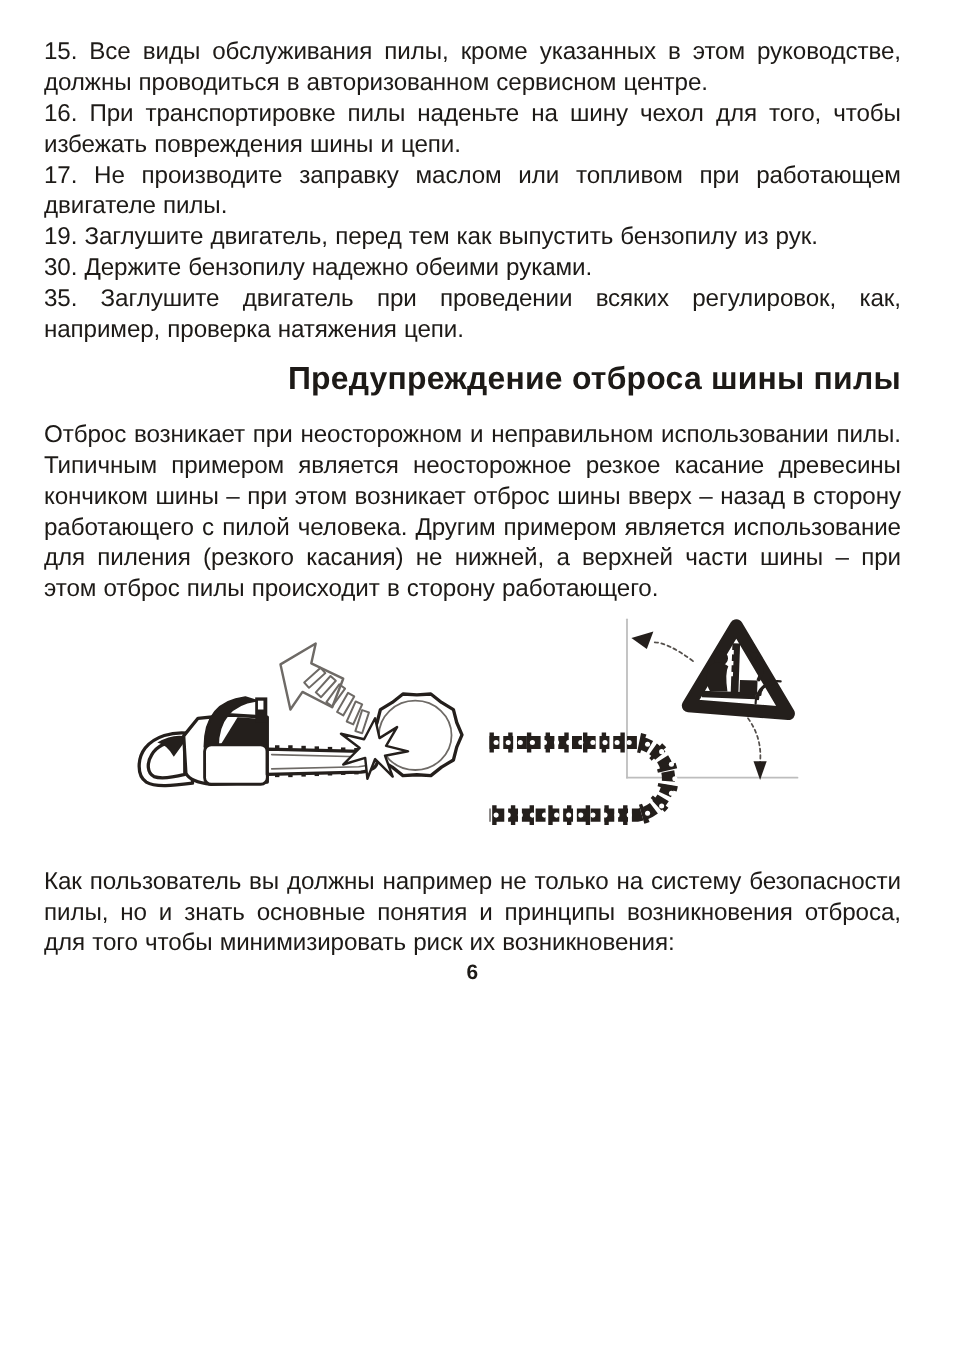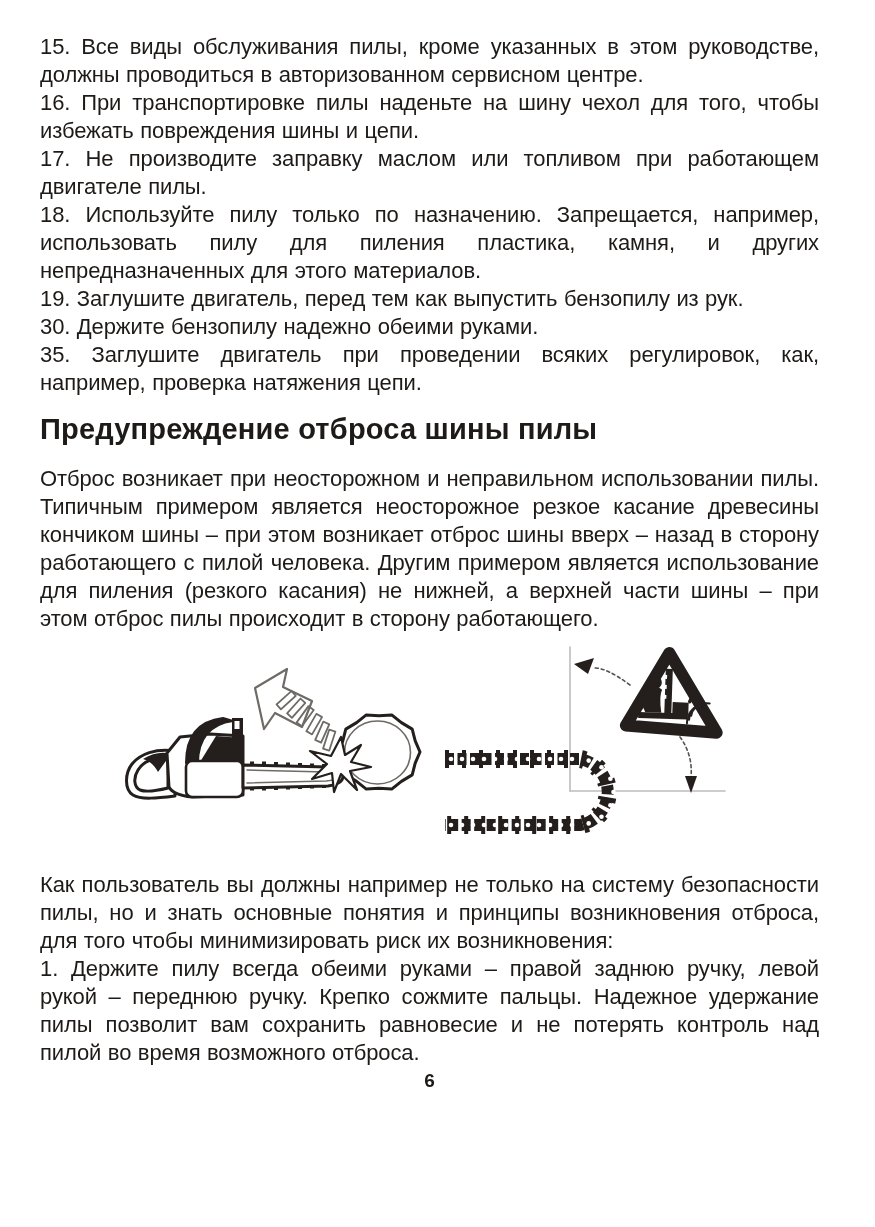--- a/index.html
+++ b/index.html
@@ -18,21 +18,21 @@
     line-height:28px;
     text-align:justify;
     margin:0;
     letter-spacing:-0.1px;
     word-spacing:0.5px;
   }
   h1.section{
     font-size:29px;
     line-height:38px;
     font-weight:bold;
-    text-align:left;
+    text-align:right;
     margin:13px 0 17px 0;
     letter-spacing:0.2px;
   }
   .figure{
     height:222px;
     margin:10px 0 6px 0;
     position:relative;
   }
   .figure svg{position:absolute;left:0;top:0;}
   .pagenum{
@@ -44,21 +44,20 @@
   }
 </style>
 </head>
 <body>
 
 <div class="page">
 
   <p class="body">15. Все виды обслуживания пилы, кроме указанных в этом руководстве, должны проводиться в авторизованном сервисном центре.</p>
   <p class="body">16. При транспортировке пилы наденьте на шину чехол для того, чтобы избежать повреждения шины и цепи.</p>
   <p class="body">17. Не производите заправку маслом или топливом при работающем двигателе пилы.</p>
-  <p class="body">18. Используйте пилу только по назначению. Запрещается, например, использовать пилу для пиления пластика, камня, и других непредназначенных для этого материалов.</p>
   <p class="body">19. Заглушите двигатель, перед тем как выпустить бензопилу из рук.</p>
   <p class="body">30. Держите бензопилу надежно обеими руками.</p>
   <p class="body">35. Заглушите двигатель при проведении всяких регулировок, как, например, проверка натяжения цепи.</p>
 
   <h1 class="section">Предупреждение отброса шины пилы</h1>
 
   <p class="body">Отброс возникает при неосторожном и неправильном использовании пилы. Типичным примером является неосторожное резкое касание древесины кончиком шины – при этом возникает отброс шины вверх – назад в сторону работающего с пилой человека. Другим примером является использование для пиления (резкого касания) не нижней, а верхней части шины – при этом отброс пилы происходит в сторону работающего.</p>
 
   <div class="figure">
     <svg width="795" height="220" viewBox="0 0 795 220">
@@ -183,17 +182,16 @@
         <path d="M590,42 Q566,24 553,25" fill="none" stroke="#55504c" stroke-width="1.6" stroke-dasharray="3 3"></path>
         <path d="M534,21 L554,15 L548,31 Z" fill="#241f1c"></path>
 
         <path d="M640,94 Q653,112 651,134" fill="none" stroke="#55504c" stroke-width="1.6" stroke-dasharray="3 3"></path>
         <path d="M645,133 L657,133 L651,150 Z" fill="#241f1c"></path>
       </g>
     </svg>
   </div>
 
   <p class="body">Как пользователь вы должны например не только на систему безопасности пилы, но и знать основные понятия и принципы возникновения отброса, для того чтобы минимизировать риск их возникновения:</p>
-  <p class="body">1. Держите пилу всегда обеими руками – правой заднюю ручку, левой рукой – переднюю ручку. Крепко сожмите пальцы. Надежное удержание пилы позволит вам сохранить равновесие и не потерять контроль над пилой во время возможного отброса.</p>
 
   <div class="pagenum">6</div>
 
 </div>
 
 </body></html>

